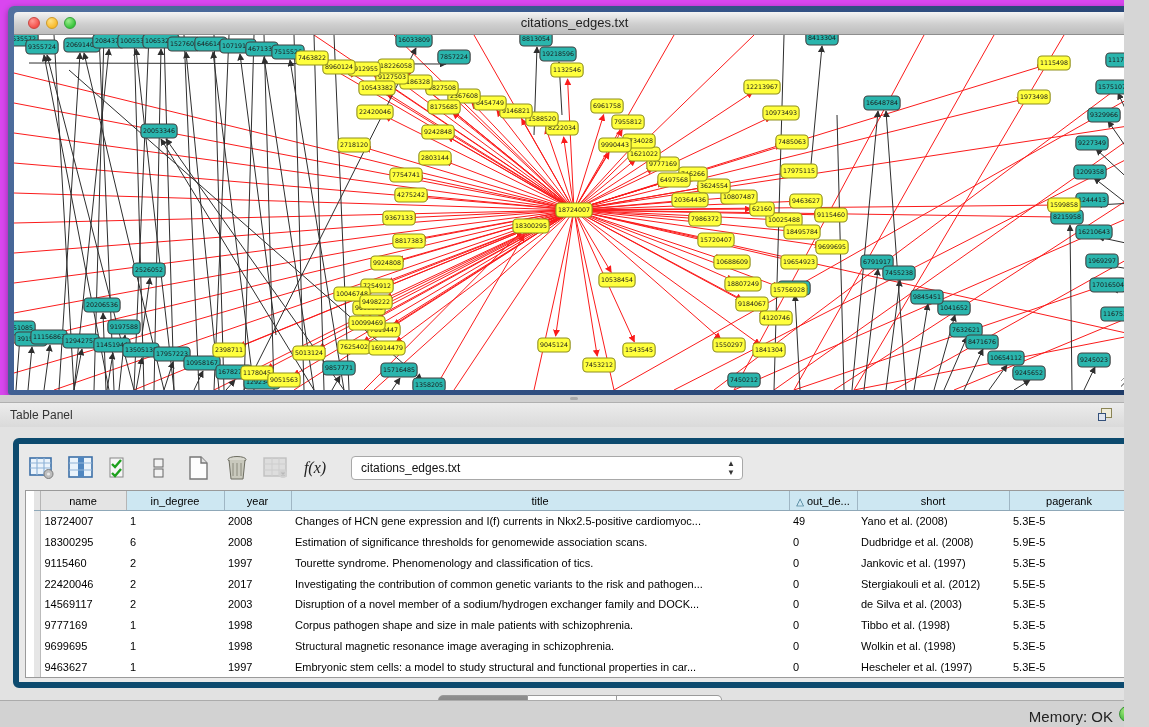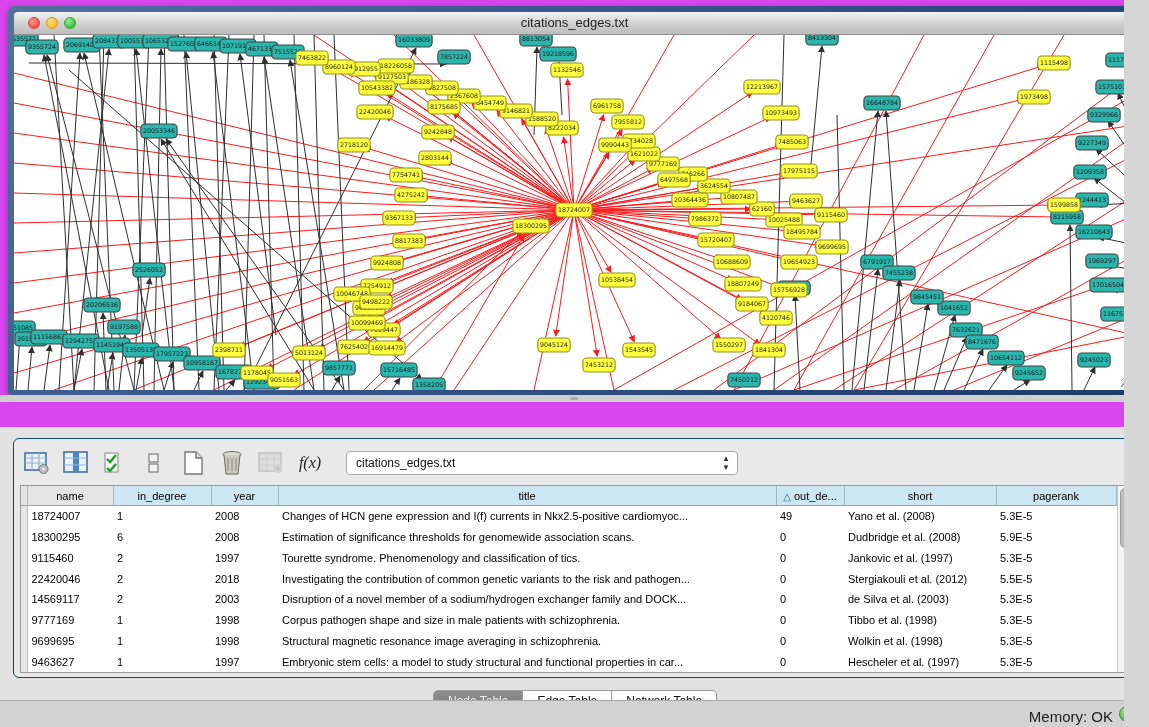--- a/index.html
+++ b/index.html
@@ -29,34 +29,34 @@
   #panel-header{position:absolute;left:0;top:402px;width:1149px;height:24px;
     background:linear-gradient(#ececec,#dadada);border-top:1px solid #b0b0b0;border-bottom:1px solid #bdbdbd;}
   #panel-title{position:absolute;left:10px;top:5px;font-size:12px;color:#333;}
   #float-icon{position:absolute;right:38px;top:5px;width:13px;height:13px;cursor:pointer;}
   #float-icon .sq1{position:absolute;left:3px;top:0;width:9px;height:8px;border:1px solid #8a8455;background:#efecd9;}
   #float-icon .sq2{position:absolute;left:0;top:5px;width:6px;height:6px;border:1px solid #33507a;background:#dfe5ef;}
   #close-icon{position:absolute;right:12px;top:2px;font-size:15px;font-weight:bold;color:#222;cursor:pointer;}
 
   #panel-body{position:absolute;left:0;top:427px;width:1149px;height:273px;background:#e2e2e2;}
   #group-box{position:absolute;left:13px;top:11px;width:1122px;height:238px;
-    border:1px solid #0c4a6e;border-radius:6px;background:#e9e9e9;}
+    border:6px solid #0c4a6e;border-radius:6px;background:#e9e9e9;}
 
   
   #tbl-toolbar{position:absolute;left:8px;top:6px;height:36px;display:flex;align-items:center;gap:9px;}
   .tb-btn{width:30px;height:30px;display:flex;align-items:center;justify-content:center;cursor:pointer;}
   #fx-icon{font-style:italic;font-family:"Liberation Serif",serif;font-size:16px;color:#222;}
   #table-combo{margin-left:12px;width:390px;height:22px;background:#fff;border:1px solid #a8a8a8;
     border-radius:4px;position:relative;display:flex;align-items:center;cursor:pointer;}
   #combo-value{font-size:12px;color:#111;padding-left:9px;}
   #combo-arrows{position:absolute;right:7px;top:2px;font-size:8px;color:#333;line-height:9px;text-align:center;}
 
   
   #table-wrap{position:absolute;left:6px;top:46px;width:1109px;height:186px;background:#fff;
-    border:1px solid #9a9a9a;display:flex;}
+    border:1px solid #9a9a9a;display:flex;padding-left:8px;}
   #data-table{border-collapse:collapse;table-layout:fixed;width:1095px;font-size:11px;color:#000;}
   #data-table th{height:19px;font-weight:normal;text-align:center;font-size:11px;
     border-right:1px solid #9fb6c4;border-bottom:1px solid #8fa8b8;background:#cde7f2;padding:0 2px;
     overflow:hidden;white-space:nowrap;cursor:pointer;}
   #data-table th.hgrey{background:#e4e4e4;border-right:1px solid #b5b5b5;}
   #data-table td{height:16px;padding:0 4px;overflow:hidden;white-space:nowrap;cursor:default;}
   #data-table td.gut{background:#e6e6e6;border-right:1px solid #bbb;padding:0;}
   th.gut{background:#e4e4e4 !important;border-right:1px solid #b5b5b5 !important;}
   .sort-tri{color:#1e5f7a;font-size:10px;margin-right:3px;}
   #vscroll{width:14px;background:#f4f4f4;border-left:1px solid #c8c8c8;position:relative;}
@@ -817,20 +817,28 @@
           </g>
         </svg>
       <div id="resize-grip"></div>
     </div>
   </div>
 
   <div id="splitter">
     <div id="splitter-handle"></div>
   </div>
 
+  <div id="panel-header">
+    <span id="panel-title">Table Panel</span>
+    <span id="float-icon">
+        <span class="sq1"></span>
+        <span class="sq2"></span>
+      </span>
+    <span id="close-icon">✕</span>
+  </div>
 
   <div id="panel-body">
     <div id="group-box">
 
       <div id="tbl-toolbar">
         <span class="tb-btn">
           <svg width="26" height="24" viewBox="0 0 26 24">
               <rect x="1" y="2" width="21" height="17" fill="#eaf3fb" stroke="#3d70a8" stroke-width="1.6"></rect>
               <path d="M1 7h21M1 12h21M8 2v17M15 2v17" stroke="#8fb4d8" stroke-width="1.2"></path>
               <circle cx="19.5" cy="18" r="4.5" fill="#bdbdbd" stroke="#7c7c7c"></circle>
@@ -939,21 +947,21 @@
                 <td>1997</td>
                 <td>Tourette syndrome. Phenomenology and classification of tics.</td>
                 <td>0</td>
                 <td>Jankovic et al. (1997)</td>
                 <td>5.3E-5</td>
               </tr>
               <tr>
                 <td class="gut"></td>
                 <td>22420046</td>
                 <td>2</td>
-                <td>2018</td>
+                <td>2017</td>
                 <td>Investigating the contribution of common genetic variants to the risk and pathogen...</td>
                 <td>0</td>
                 <td>Stergiakouli et al. (2012)</td>
                 <td>5.5E-5</td>
               </tr>
               <tr>
                 <td class="gut"></td>
                 <td>14569117</td>
                 <td>2</td>
                 <td>2003</td>

